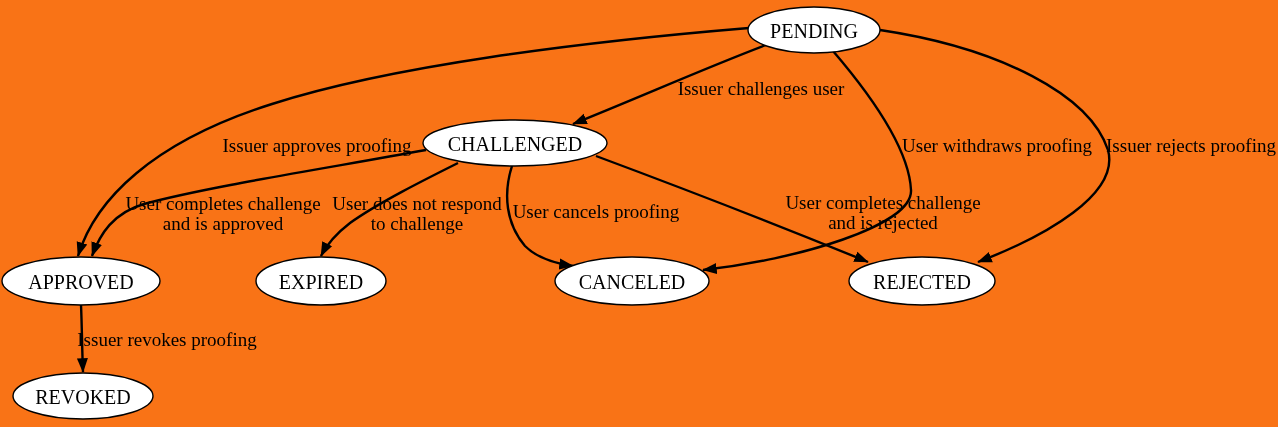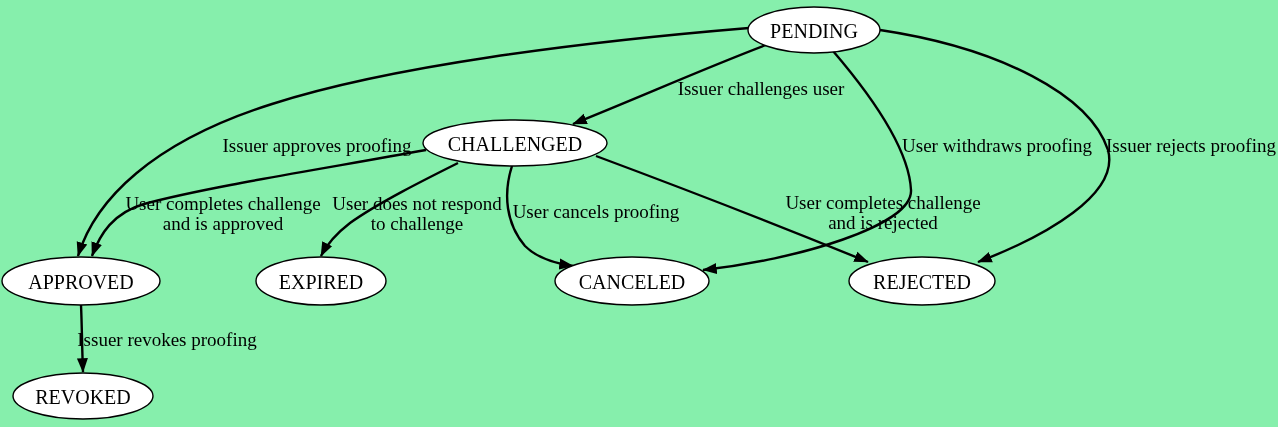--- a/index.html
+++ b/index.html
@@ -4,21 +4,21 @@
 <style>
   html, body {
     margin: 0;
     padding: 0;
     background: #ffffff;
   }
   .stage {
     position: relative;
     width: 1278px;
     height: 427px;
-    background: #86efac;
+    background: #f97316;
     overflow: hidden;
   }
   svg { display: block; }
   .edge {
     fill: none;
     stroke: #000000;
     stroke-width: 2.4;
   }
   .node-ellipse {
     fill: #ffffff;

